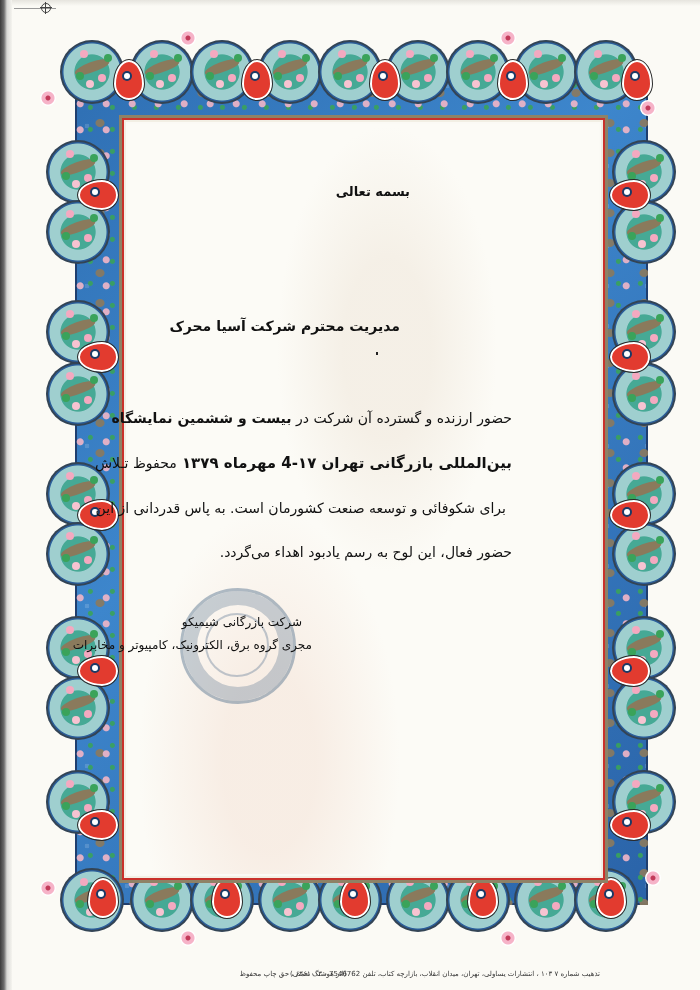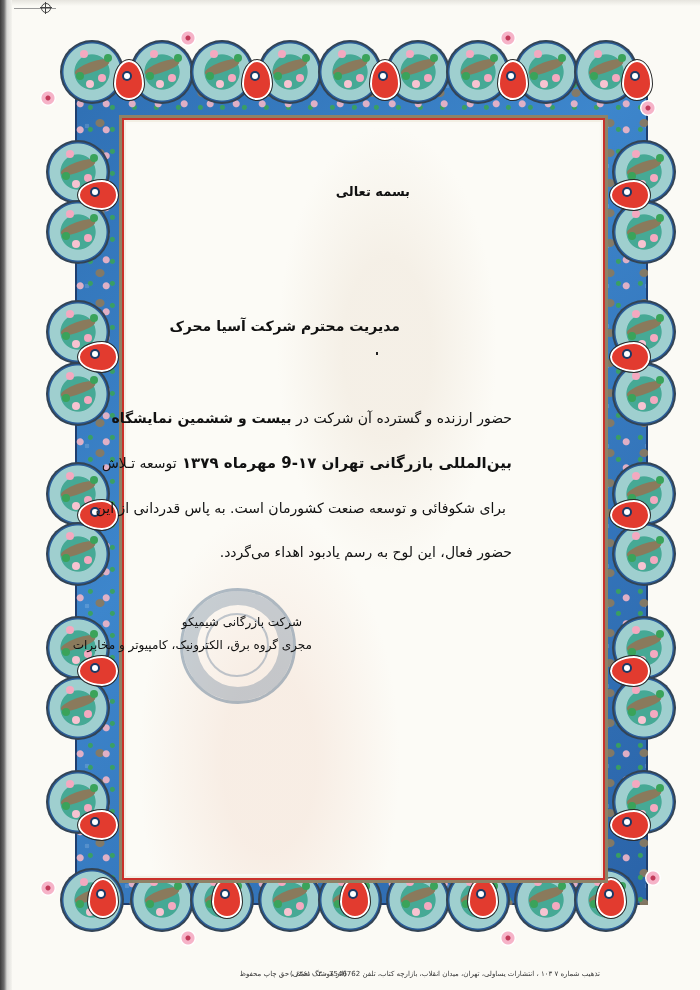--- a/index.html
+++ b/index.html
@@ -158,22 +158,22 @@
 
 <div class="text invocation">بسمه تعالی</div>
 <div class="text addressee">مدیریت محترم شرکت آسیا محرک</div>
 <div class="dot" style="left:376px;top:352px"></div>
 
 <div class="text body-line l1">
   <span>حضور ارزنده و گسترده آن شرکت در</span>
   <span class="bold">بیست و ششمین نمایشگاه</span>
 </div>
 <div class="text body-line l2">
-  <span>بین‌المللی بازرگانی تهران ۱۷-9 مهرماه ۱۳۷۹</span>
-  <span style="font-weight:normal;font-size:14px">توسعه تـلاش</span>
+  <span>بین‌المللی بازرگانی تهران ۱۷-4 مهرماه ۱۳۷۹</span>
+  <span style="font-weight:normal;font-size:14px">محفوظ تـلاش</span>
 </div>
 <div class="text body-line l3">برای شکوفائی و توسعه صنعت کشورمان است. به پاس قدردانی از این</div>
 <div class="text body-line l4">حضور فعال، این لوح به رسم یادبود اهداء می‌گردد.</div>
 
 <div class="stamp">
   <div class="stamp-inner"></div>
 </div>
 
 <div class="text sig1">شرکت بازرگانی شیمیکو</div>
 <div class="text sig2">مجری گروه برق، الکترونیک، کامپیوتر و مخابرات</div>

